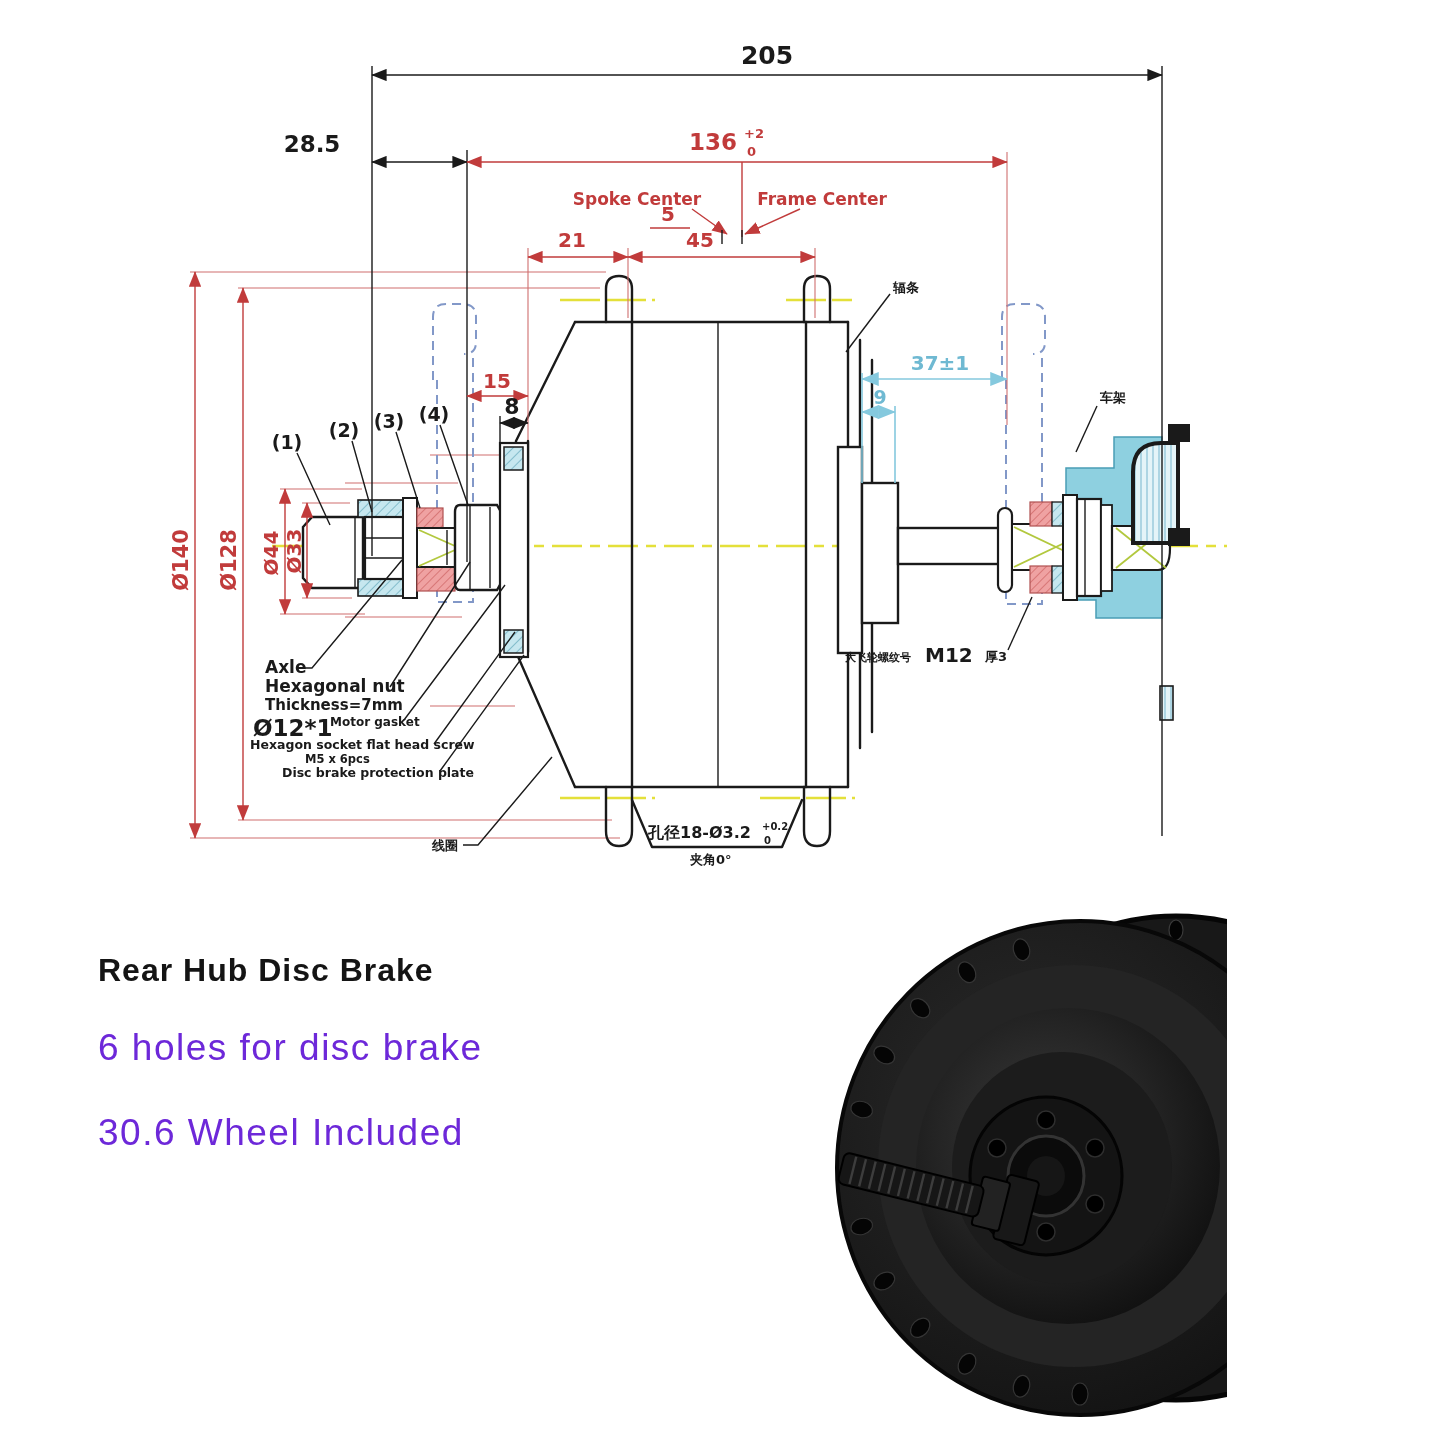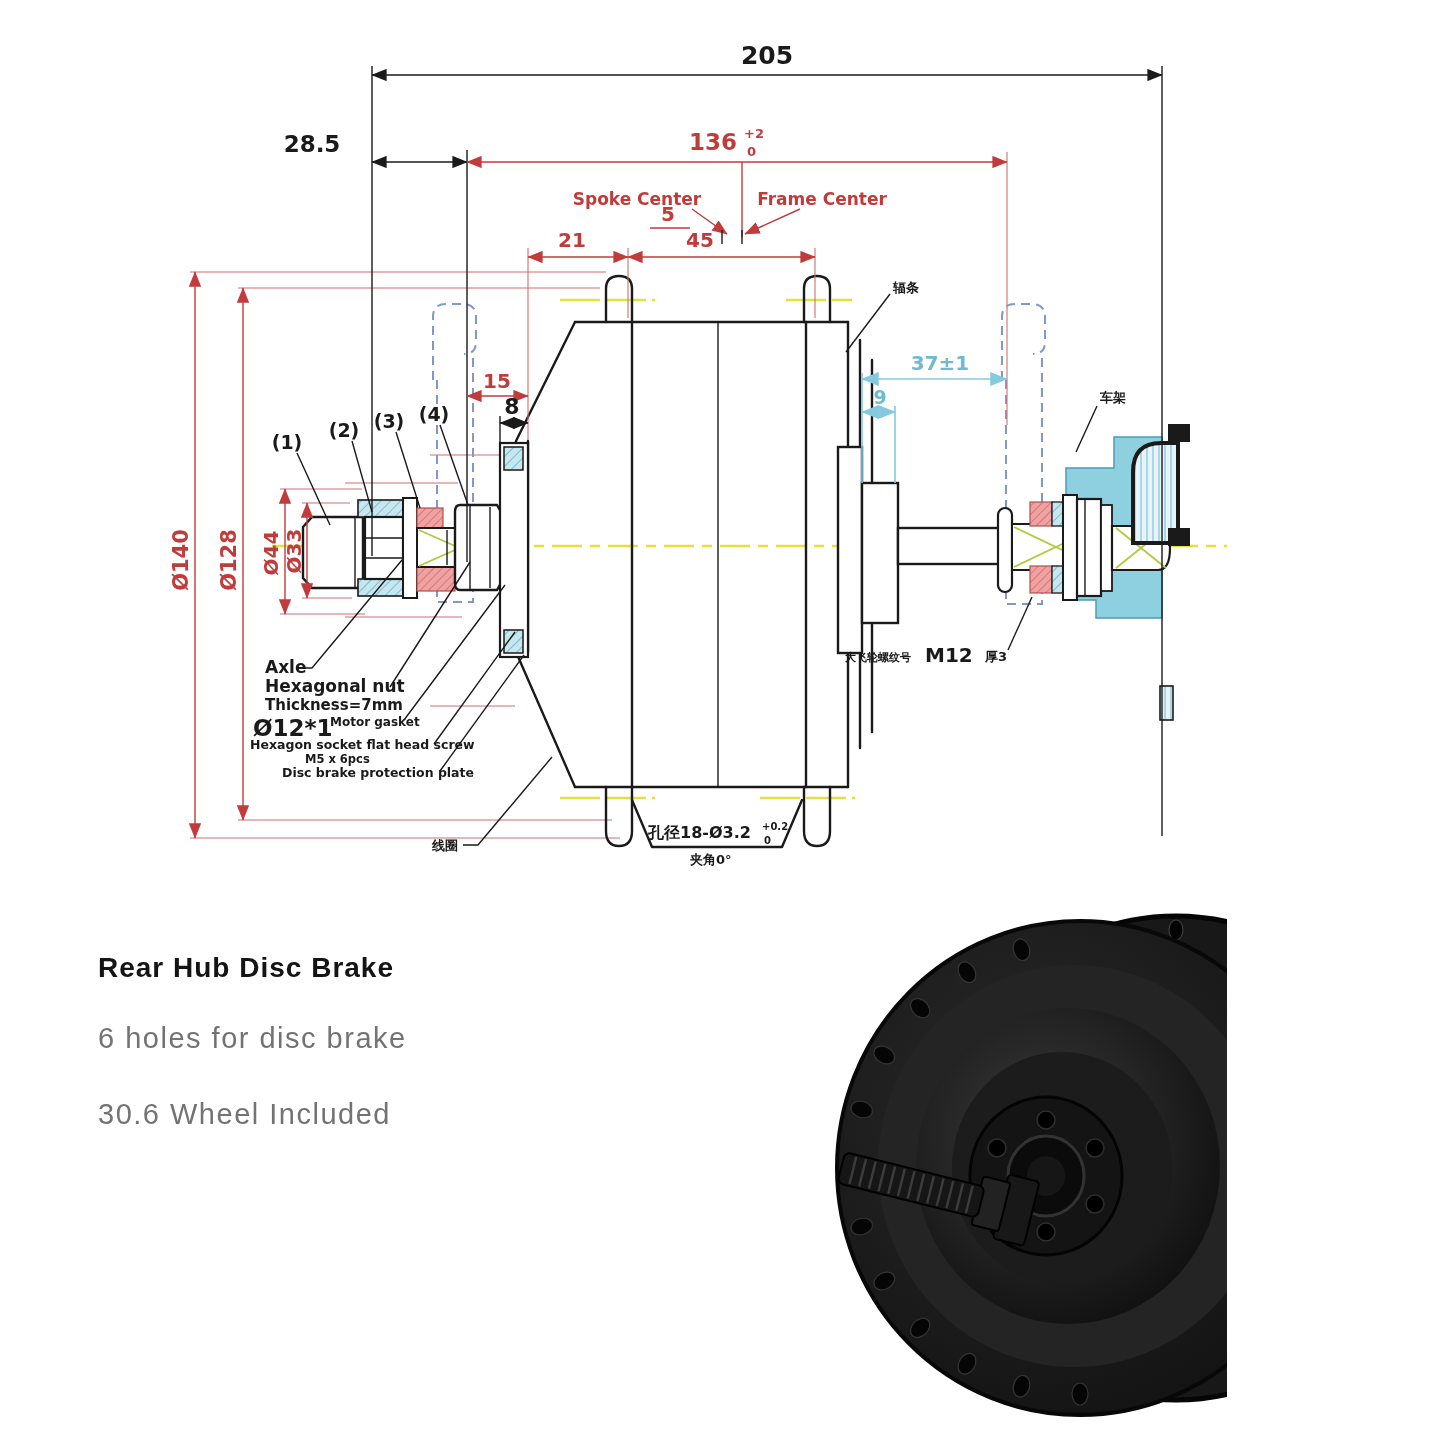--- a/index.html
+++ b/index.html
@@ -1,22 +1,22 @@
 <!DOCTYPE html>
 <html><head>
 <meta charset="utf-8">
 <style>
   html,body{margin:0;padding:0;background:#ffffff;}
   .stage{position:relative;width:1227px;height:1445px;background:#ffffff;overflow:hidden;
          font-family:"DejaVu Sans",sans-serif;}
   .drawing{position:absolute;left:0;top:0;}
   .photo{position:absolute;left:778px;top:912px;}
   .caption{position:absolute;left:98px;top:952px;width:620px;font-family:"Liberation Sans",sans-serif;}
-  .caption .title{font-size:28px;font-weight:700;color:#141414;letter-spacing:1px;margin-bottom:38px;}
-  .caption .feat{font-size:29px;font-weight:400;color:#737373;letter-spacing:1.5px;margin-bottom:43px;}
+  .caption .title{font-size:32px;font-weight:700;color:#141414;letter-spacing:1px;margin-bottom:38px;}
+  .caption .feat{font-size:37px;font-weight:400;color:#6d28d9;letter-spacing:1.5px;margin-bottom:43px;}
   
   .ln{stroke:#1a1a1a;fill:none;stroke-width:2.4;stroke-linejoin:round;stroke-linecap:round;}
   .ln-thin{stroke:#1a1a1a;fill:none;stroke-width:1.4;}
   .dimk{stroke:#1a1a1a;fill:none;stroke-width:1.4;}
   .dimr{stroke:#c13b3b;fill:none;stroke-width:1.4;}
   .extr{stroke:#cf6f6f;fill:none;stroke-width:1.1;}
   .dimc{stroke:#85c9de;fill:none;stroke-width:1.6;}
   .dash{stroke:#8298c8;fill:none;stroke-width:2;stroke-dasharray:9 6;}
   .cl{stroke:#e4e03a;fill:none;stroke-width:2.6;}
   .gx{stroke:#b2c83e;fill:none;stroke-width:1.8;}

